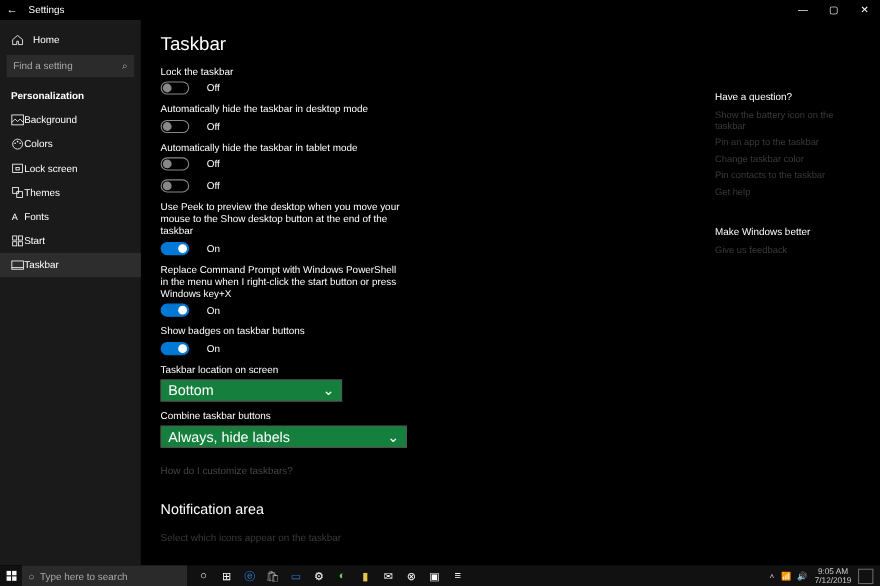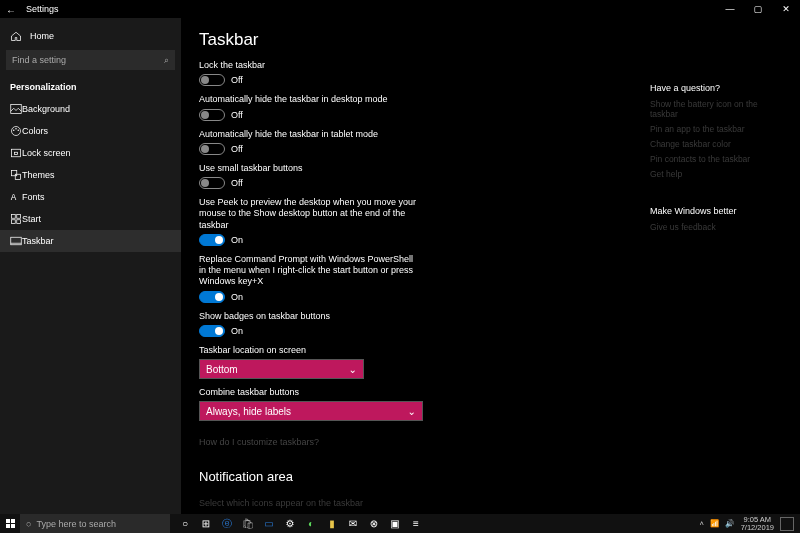--- a/index.html
+++ b/index.html
@@ -4,38 +4,38 @@
 <style>
 * { margin: 0; padding: 0; box-sizing: border-box; font-family: "Segoe UI", Arial, sans-serif; }
 body { background: #000; color: #fff; width: 800px; height: 533px; overflow: hidden; position: relative; }
 .window { width: 800px; height: 514px; background: #000; display: flex; flex-direction: column; }
 .titlebar { height: 18px; display: flex; align-items: center; background: #000; }
 .titlebar-back { width: 22px; text-align: center; font-size: 10px; cursor: pointer; }
 .titlebar-title { font-size: 9px; flex: 1; padding-left: 4px; }
 .win-controls { display: flex; }
 .win-btn { width: 28px; height: 18px; display: flex; align-items: center; justify-content: center; font-size: 9px; cursor: pointer; }
 .body { display: flex; flex: 1; overflow: hidden; }
-.sidebar { width: 181px; background: #1a1a1a; display: flex; flex-direction: column; padding-top: 8px; }
+.sidebar { width: 128px; background: #1a1a1a; display: flex; flex-direction: column; padding-top: 8px; }
 .home-row { display: flex; align-items: center; padding: 4px 10px; gap: 8px; font-size: 9px; cursor: pointer; }
 .search-box { margin: 4px 6px 8px 6px; background: #2b2b2b; border: none; height: 20px; display: flex; align-items: center; padding: 0 6px; justify-content: space-between; font-size: 9px; color: #aaa; }
 .section-label { font-size: 9px; padding: 4px 10px 6px 10px; color: #fff; font-weight: 700; }
 .nav-item { display: flex; align-items: center; padding: 5px 10px; gap: 0; font-size: 9px; cursor: pointer; color: #fff; }
 .nav-item.selected { background: #2d2d2d; }
 .nav-ico { width: 12px; height: 12px; display: inline-block; }
 .content { flex: 1; padding: 12px 18px 0 18px; overflow-y: auto; position: relative; }
 .page-title { font-size: 17px; font-weight: 400; margin-bottom: 10px; }
 .setting { margin-bottom: 8px; max-width: 220px; }
 .setting-label { font-size: 9px; color: #fff; line-height: 1.25; }
-.toggle-row { display: flex; align-items: center; gap: 6px; margin-top: 3px; }
+.toggle-row { display: flex; align-items: center; gap: 16px; margin-top: 3px; }
 .toggle { width: 26px; height: 12px; border: 1px solid #888; border-radius: 7px; position: relative; cursor: pointer; background: #000; }
 .toggle.on { background: #0078d4; border-color: #0078d4; }
 .knob { width: 8px; height: 8px; border-radius: 50%; background: #888; position: absolute; top: 1px; left: 1px; }
 .toggle.on .knob { background: #fff; left: auto; right: 1px; }
 .toggle-text { font-size: 9px; }
-.dropdown { width: 165px; height: 20px; border: 1px solid #555; background: #be185d; display: flex; align-items: center; justify-content: space-between; padding: 0 6px; font-size: 10px; margin-top: 3px; cursor: pointer; }
+.dropdown { width: 165px; height: 20px; border: 1px solid #555; background: #15803d; display: flex; align-items: center; justify-content: space-between; padding: 0 6px; font-size: 13px; margin-top: 3px; cursor: pointer; }
 .link { font-size: 9px; color: #444; margin: 8px 0; display: inline-block; cursor: pointer; }
 .section-head { font-size: 13px; font-weight: 400; margin-top: 14px; margin-bottom: 6px; }
 .right-panel { position: absolute; right: 20px; top: 65px; width: 130px; font-size: 9px; }
 .right-panel .rp-head { color: #fff; margin-bottom: 6px; }
 .right-panel .rp-link { color: #3a3a3a; margin-bottom: 5px; cursor: pointer; font-size: 8.5px; }
 .right-panel .gap { height: 22px; }
 .taskbar { position: absolute; bottom: 0; left: 0; width: 800px; height: 19px; background: #111; display: flex; align-items: center; }
 .tb-start { width: 20px; height: 19px; display: flex; align-items: center; justify-content: center; cursor: pointer; }
 .win-logo { display: grid; grid-template-columns: 4px 4px; grid-template-rows: 4px 4px; gap: 1px; }
 .win-logo span { background: #fff; }
@@ -152,21 +152,20 @@
       <div class="setting">
           <div class="setting-label">Automatically hide the taskbar in tablet mode</div>
           <div class="toggle-row">
             <div class="toggle">
               <div class="knob"></div>
             </div>
             <span class="toggle-text">Off</span>
           </div>
         </div>
       <div class="setting">
-          <div class="setting-label">Use small taskbar buttons</div>
           <div class="toggle-row">
             <div class="toggle">
               <div class="knob"></div>
             </div>
             <span class="toggle-text">Off</span>
           </div>
         </div>
       <div class="setting">
           <div class="setting-label">Use Peek to preview the desktop when you move your mouse to the Show desktop button at the end of the taskbar</div>
           <div class="toggle-row">

